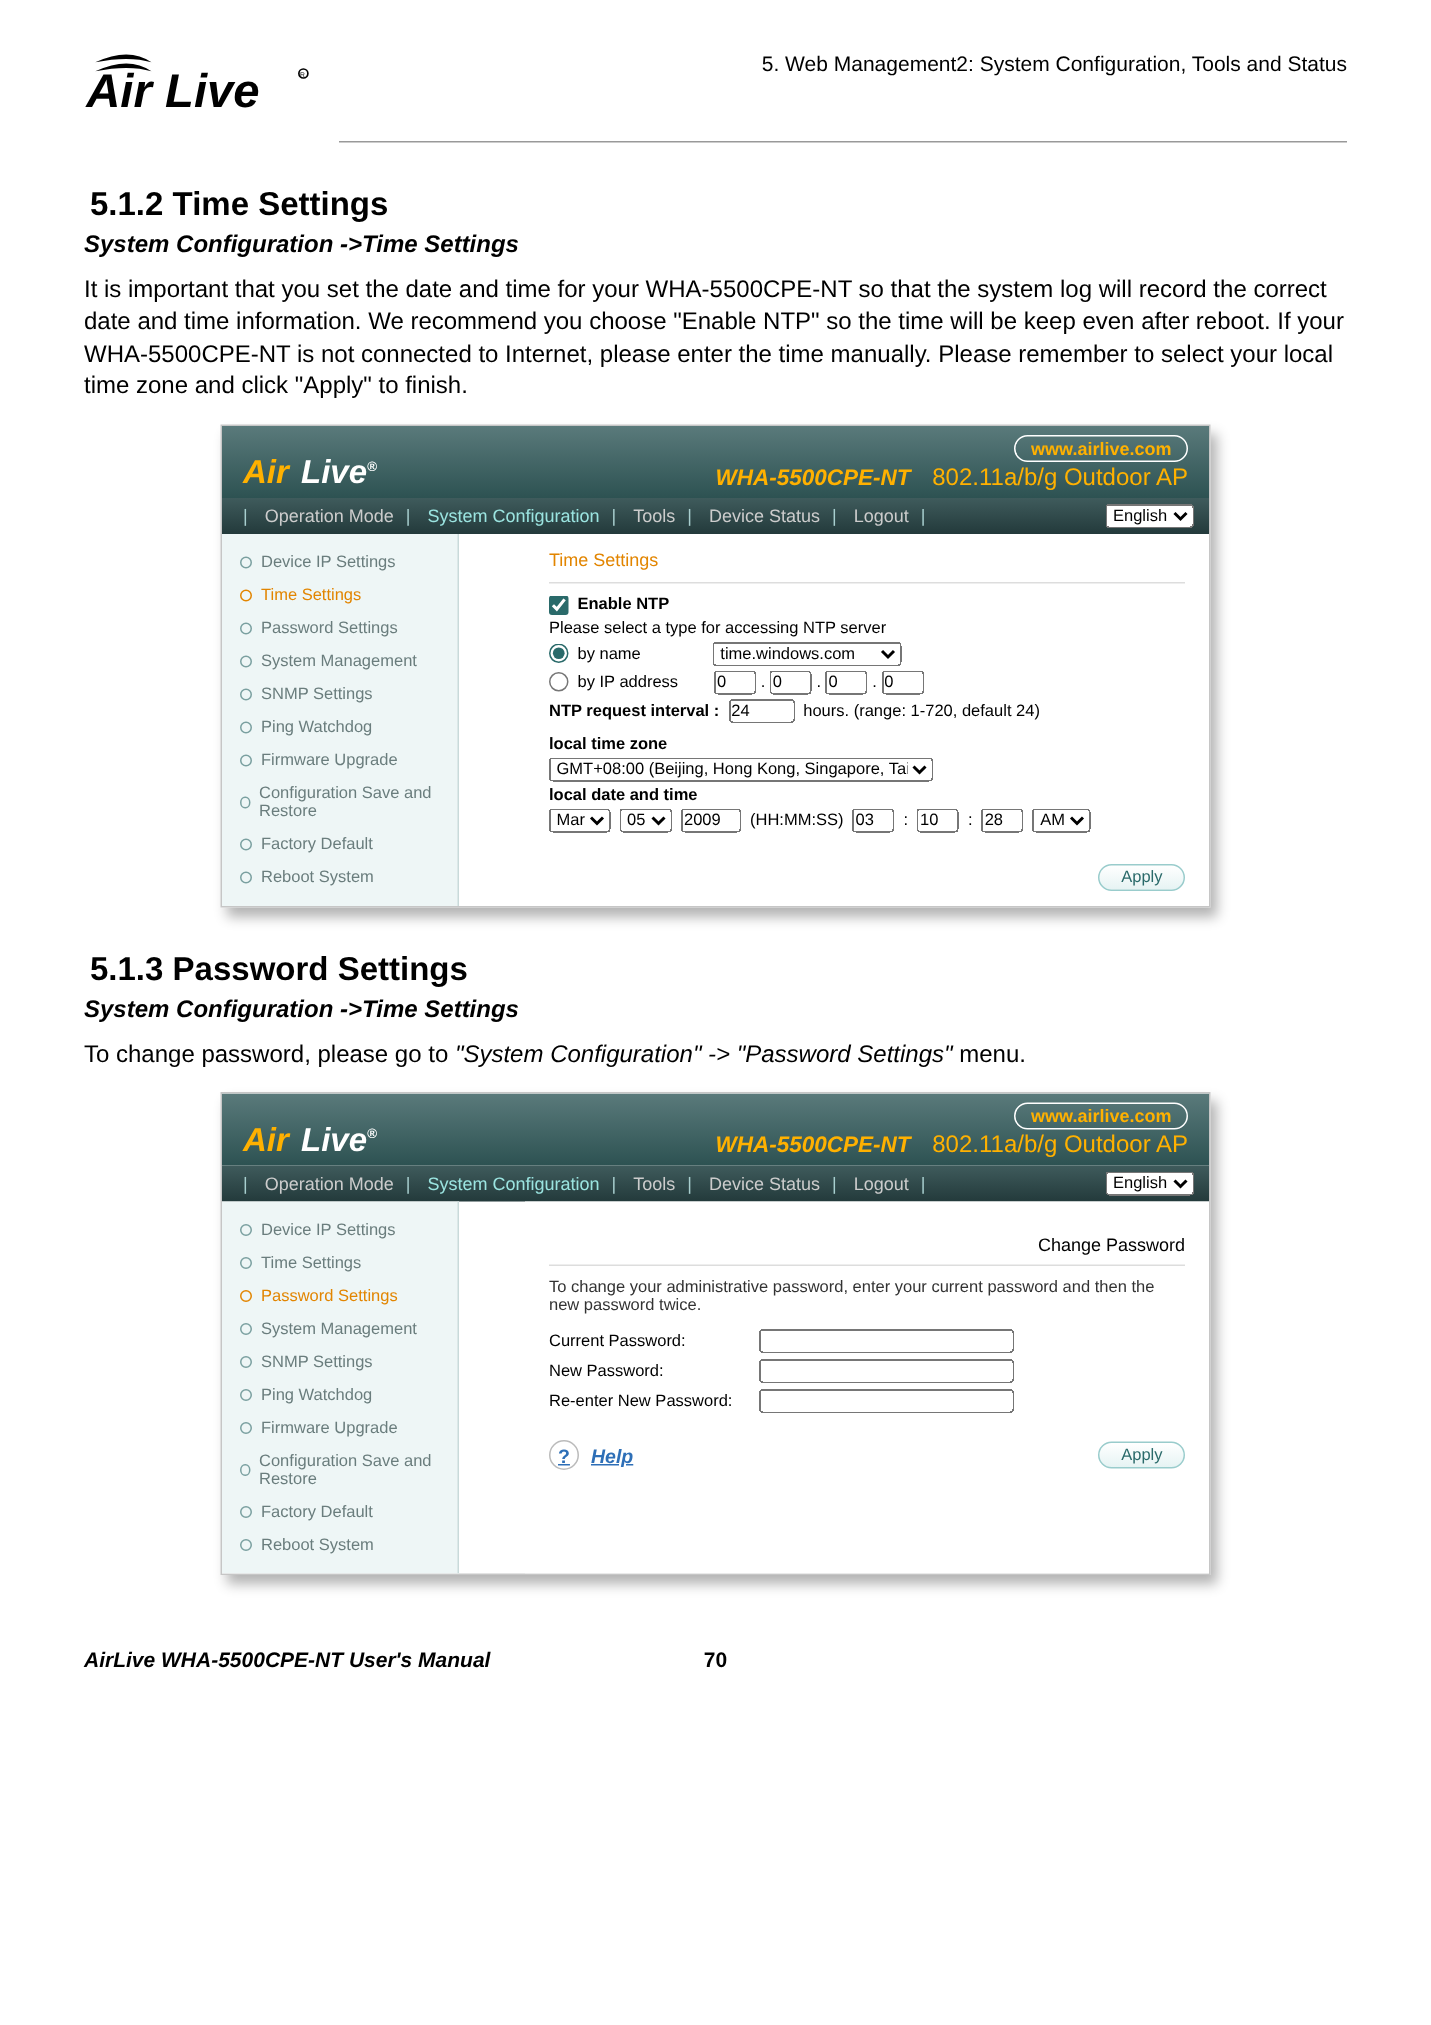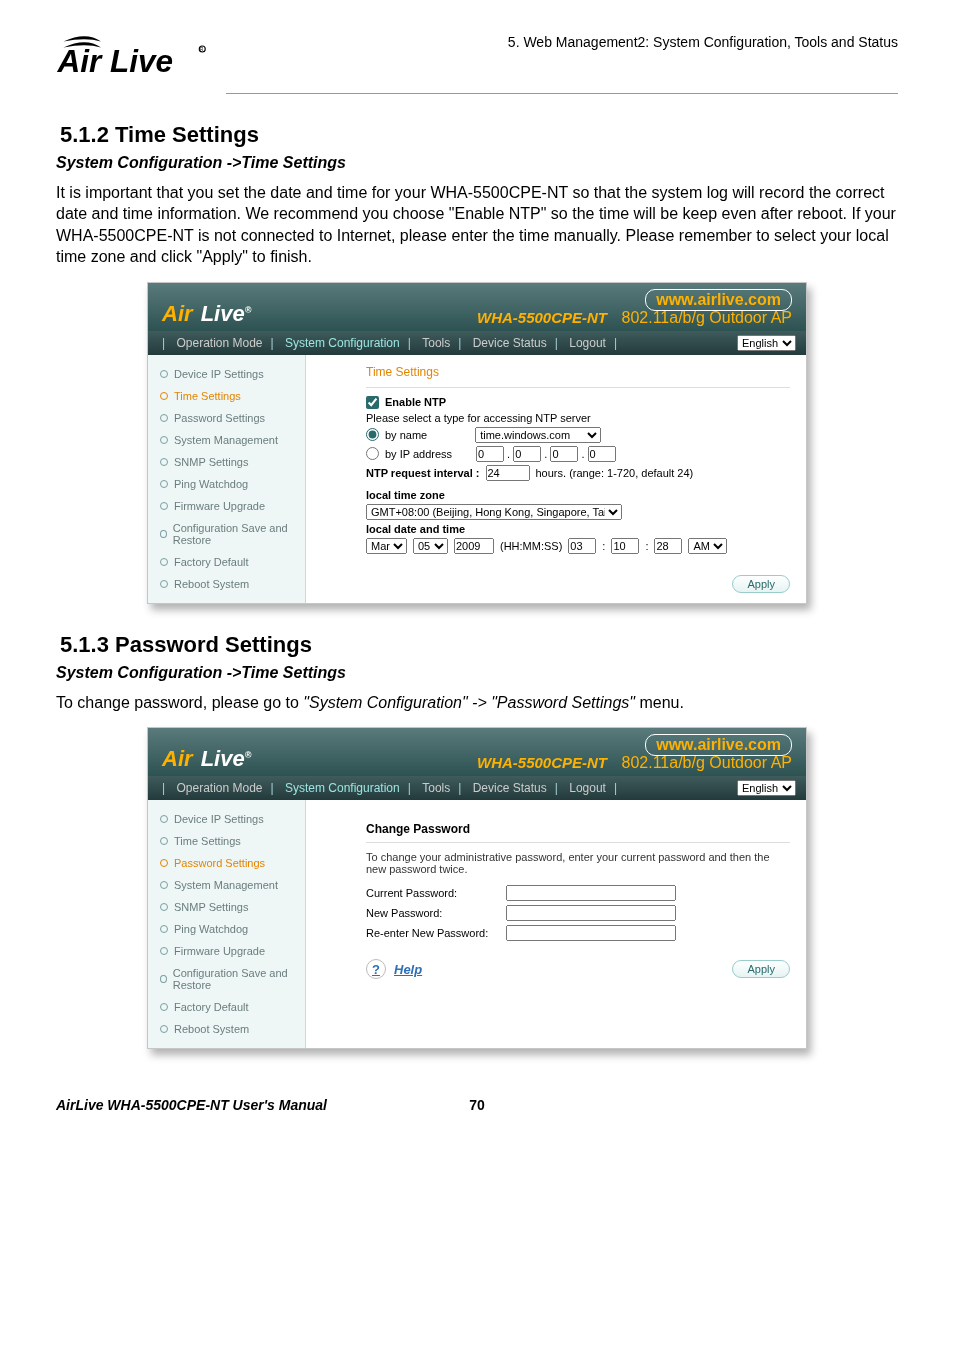--- a/index.html
+++ b/index.html
@@ -13,21 +13,21 @@
   h3.section-num { font-size: 22px; font-weight: bold; margin: 28px 0 6px 4px; }
   .subhead { font-style: italic; font-weight: bold; font-size: 16px; margin: 6px 0 10px 0; }
   p.body { font-size: 16px; line-height: 1.35; margin-bottom: 14px; }
   .shot-wrap { width: 660px; margin: 6px auto 22px auto; box-shadow: 4px 6px 8px rgba(0,0,0,.3); border: 1px solid #c6c6c6; background: #fff; overflow: hidden; }
   .shot-header { background: linear-gradient(#5a7a7b,#2d5252); padding: 10px 14px 4px 14px; display: flex; align-items: flex-end; justify-content: space-between; position: relative; }
   .shot-header .brand { display: flex; align-items: flex-end; }
   .shot-header .brand-text { color: #fff; font-weight: bold; font-style: italic; font-size: 22px; }
   .shot-header .brand-text .liveaccent { color: #ffb100; padding-right:2px;}
   .shot-header .model { color: #ffb100; font-weight: bold; font-style: italic; font-size: 15px; margin-right: 10px; }
   .shot-header .subtitle { color: #ffb100; font-size: 16px; }
-  .www-pill { position: absolute; right: 14px; top: 6px; border: 1px solid #fff; border-radius: 10px; padding: 1px 10px; font-size: 16px; color: #ffb100; font-weight: bold; }
+  .www-pill { position: absolute; right: 14px; top: 6px; border: 1px solid #fff; border-radius: 10px; padding: 1px 10px; font-size: 12px; color: #ffb100; font-weight: bold; }
   .tabbar { background: linear-gradient(#3f5b5c,#233a3b); color: #ccc; font-size: 12px; padding: 4px 10px; display: flex; align-items: center; justify-content: space-between; gap: 14px; }
   .tabbar .tabs span { padding: 0 4px; cursor: pointer; }
   .tabbar .tabs .active { color: #9be4e0; }
   .tabbar select { font-size: 11px; }
   .shot-body { display: flex; gap: 44px; }
   .sidebar { width: 158px; background: #eef6f6; border-right: 1px solid #c9dada; padding: 8px 0; }
   .side-item { display: flex; align-items: center; gap: 6px; font-size: 11px; color: #6a7d7d; padding: 5px 10px 5px 12px; cursor: pointer; }
   .side-item .dot { width: 8px; height: 8px; border-radius: 50%; border: 1px solid #7aa0a0; display: inline-block; }
   .side-item.active-side { color: #e28500; }
   .content { flex: 1; padding: 10px 16px 14px 16px; position: relative; background:#fff;}
@@ -256,21 +256,21 @@
         <div class="side-item">
             <span class="dot"></span>
             <span>Factory Default</span>
           </div>
         <div class="side-item">
             <span class="dot"></span>
             <span>Reboot System</span>
           </div>
       </div>
       <div class="content" style="min-height:230px;">
-        <div style="font-weight:bold;font-size:12px;margin:12px 0 4px 0;">Change Password</div>
+        <div style="font-weight:normal;font-size:12px;margin:12px 0 4px 0;text-align:right;">Change Password</div>
         <div class="panel-divider"></div>
         <div class="content-text">To change your administrative password, enter your current password and then the new password twice.</div>
         <div class="pw-grid">
           <div>Current Password:</div>
             <input type="password" style="">
           <div>New Password:</div>
             <input type="password" style="">
           <div>Re-enter New Password:</div>
             <input type="password" style="">
         </div>

